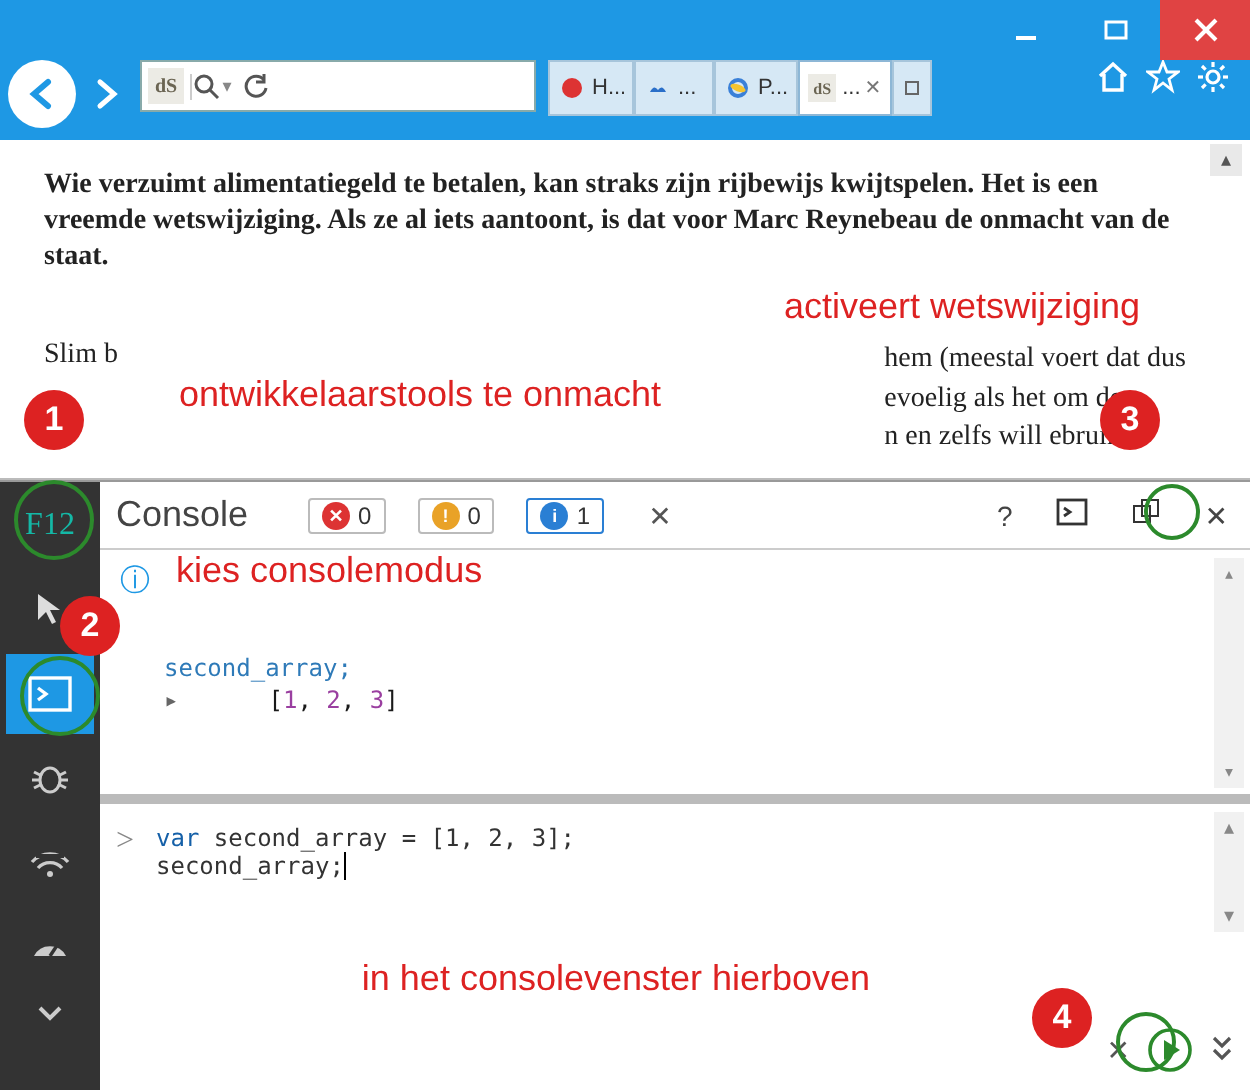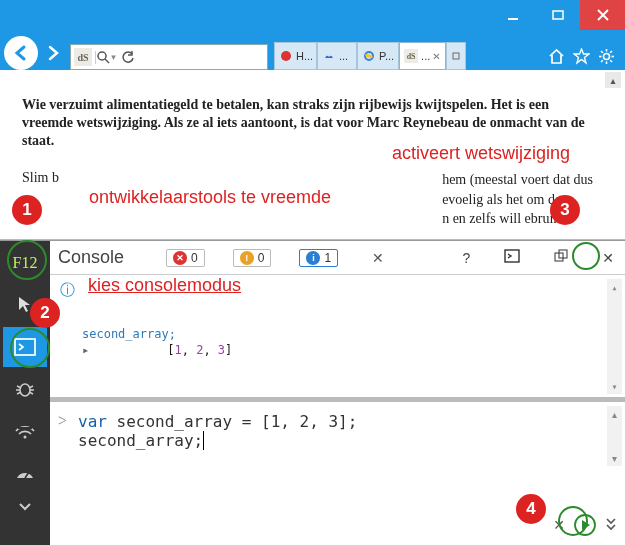--- a/index.html
+++ b/index.html
@@ -6,78 +6,78 @@
   html, body { margin:0; padding:0; font-family: "Segoe UI", Arial, sans-serif; }
   body { width:625px; height:545px; overflow:hidden; position:relative; background:#fff; }
 
   
   .titlebar { height:30px; background:#1e98e4; display:flex; justify-content:flex-end; align-items:stretch; }
   .winbtn { width:45px; display:flex; align-items:center; justify-content:center; color:#fff; font-size:15px; font-family:Arial; }
   .winbtn.close { background:#e04343; }
   .winbtn svg { }
 
   
-  .navbar { height:40px; background:#1e98e4; display:flex; align-items:flex-end; padding:0 4px; gap:2px;}
+  .navbar { height:40px; background:#1e98e4; display:flex; align-items:flex-start; padding:0 4px; gap:2px;}
   .back-btn { width:34px; height:34px; background:#fff; border-radius:50%; display:flex; align-items:center; justify-content:center; }
   .fwd-btn { width:28px; height:34px; display:flex; align-items:center; justify-content:center; }
   .addr-wrap { flex:0 0 198px; height:26px; background:#fff; display:flex; align-items:center; border:1px solid #8aa; }
   .addr-favicon { width:18px; height:18px; background:#ecebe5; margin:0 3px; display:flex; align-items:center; justify-content:center; font:bold 10px Georgia; color:#6b6553;}
   .addr-input { flex:1; border:none; font-size:12px; color:#333; padding:0; height:100%; outline:none; min-width:0;}
   .addr-icon { width:22px; display:flex; align-items:center; justify-content:center; color:#555; font-size:14px;}
   .addr-icon.search { border-left:1px solid #ccc;}
   .tabs-area { flex:1; height:28px; display:flex; align-items:stretch; margin-left:4px; gap:0;}
   .tab { background:#fff; border:1px solid #8db7d6; display:flex; align-items:center; padding:0 4px; min-width:40px; font-size:11px; color:#333; position:relative; }
   .tab.inactive { background:#d6e8f5; border-color:#a7c5db;}
   .tab .tlabel { max-width:16px; overflow:hidden; white-space:nowrap;}
   .tab .ticon { width:14px; height:14px; margin-right:3px; display:flex; align-items:center; justify-content:center;}
   .tab .tx { font-size:10px; color:#777; margin-left:2px;}
   .tab.new { min-width:18px; justify-content:center; background:#d6e8f5;}
   .nav-icons-right { display:flex; align-items:center; gap:8px; padding:0 6px;}
   .nav-icons-right .ri { color:#fff; font-size:17px; }
 
   
   .page { position:relative; height:170px; padding:14px 22px 0 22px; font-family:Georgia, serif; color:#222; border-bottom:1px solid #bbb;}
   .page .scroll-up { position:absolute; right:4px; top:2px; width:16px; height:16px; background:#e9e9e9; display:flex; align-items:center; justify-content:center; font-size:10px; color:#555;}
-  .page p.lead { font-size:14px; font-weight:bold; line-height:1.28; margin:12px 0 18px 0; }
+  .page p.lead { font-size:14px; font-weight:bold; line-height:1.28; margin:0 0 18px 0; }
   .page .frag { font-size:14px; }
 
   
   .ann { position:absolute; color:#d22; font-family:"Segoe UI", Arial, sans-serif; font-size:18px; text-align:center; line-height:1.1; pointer-events:none;}
   .badge { position:absolute; width:30px; height:30px; background:#d22; border-radius:50%; color:#fff; display:flex; align-items:center; justify-content:center; font:bold 17px Arial; z-index:50;}
   .ring { position:absolute; border:2px solid #2c8a2c; border-radius:50%; z-index:49;}
 
   
   .devtools { position:absolute; left:0; right:0; top:240px; bottom:0; display:flex; border-top:1px solid #999;}
   .dt-side { width:50px; background:#333; display:flex; flex-direction:column; align-items:center; padding-top:2px; gap:2px;}
   .dt-side .sbtn { width:44px; height:40px; display:flex; align-items:center; justify-content:center; color:#ddd; }
-  .dt-side .sbtn.f12 { font:normal 16px "Segoe UI"; color:#bef264;}
+  .dt-side .sbtn.f12 { font:normal 16px "Segoe UI"; color:#14b8a6;}
   .dt-side .sbtn.active { background:#1e98e4; color:#fff;}
   .dt-main { flex:1; background:#fff; position:relative; display:flex; flex-direction:column;}
-  .dt-header { height:34px; display:flex; align-items:center; padding:0 8px; gap:28px; border-bottom:1px solid #ccc; color:#333; font-size:15px;}
+  .dt-header { height:34px; display:flex; align-items:center; padding:0 8px; gap:16px; border-bottom:1px solid #ccc; color:#333; font-size:15px;}
   .dt-title { font-size:18px; font-weight:300; color:#444; margin-right:14px;}
   .count-badge { display:flex; align-items:center; border:1px solid #bbb; border-radius:2px; padding:1px 6px; font-size:12px; gap:4px;}
   .count-badge .ic { width:14px;height:14px; border-radius:50%; display:flex; align-items:center; justify-content:center; color:#fff; font-size:9px; font-weight:bold;}
   .dt-header .x { color:#555; font-size:14px; margin-left:6px;}
   .dt-header .spacer { flex:1;}
   .dt-header .rbtn { font-size:14px; color:#444; padding:0 3px;}
   .dt-body { flex:1; position:relative; font-family:Consolas, monospace; font-size:12px; }
   .dt-line1 { position:absolute; left:10px; top:6px; color:#1e98e4; font-size:15px;}
   .dt-accepts { position:absolute; left:256px; top:30px; color:#2f8f2f; font-family:Consolas, monospace;}
   .dt-sec { position:absolute; left:32px; top:52px; color:#2e7ab8;}
   .dt-obj-row { position:absolute; left:32px; top:68px; display:flex; align-items:center; gap:4px; color:#333;}
   .dt-obj-row .arr { color:#666;}
   .dt-obj-row .lit { color:#1a1a1a;}
-  .dt-obj-row .vals { margin-left:74px;}
+  .dt-obj-row .vals { margin-left:41px;}
   .dt-obj-row .vals .b { color:#1a1a1a;}
   .dt-obj-row .vals .n { color:#9a3fa0;}
   .dt-scroll { position:absolute; right:3px; top:4px; width:15px; bottom:3px; background:#f1f1f1;}
   .dt-scroll .s-up,.dt-scroll .s-dn{ height:16px; display:flex; align-items:center; justify-content:center; color:#888; font-size:10px;}
   .dt-scroll .s-dn{position:absolute;bottom:0;left:0;right:0;}
   .dt-input-area { position:relative; border-top:5px solid #bbb; background:#fff; height:148px;}
-  .dt-code { position:absolute; left:28px; top:10px; font-family:Consolas, monospace; font-size:16px; color:#333; white-space:pre;}
+  .dt-code { position:absolute; left:28px; top:10px; font-family:Consolas, monospace; font-size:12px; color:#333; white-space:pre;}
   .dt-code .kw { color:#1560a8;}
   .dt-code .cursor { border-right:1px solid #000; animation:none;}
   .dt-prompt { position:absolute; left:8px; top:10px; color:#888; font-family:Consolas;}
   .dt-input-scroll { position:absolute; right:3px; top:4px; width:15px; height:60px; background:#f1f1f1;}
   .dt-input-scroll .s-up,.dt-input-scroll .s-dn{height:16px;display:flex;align-items:center;justify-content:center;color:#888;font-size:10px;}
   .dt-input-scroll .s-dn{position:absolute;bottom:0;left:0;right:0;}
   .dt-run-row { position:absolute; right:8px; bottom:8px; display:flex; align-items:center; gap:8px; color:#555;}
   .dt-run-row .clear { font-size:14px;}
   .dt-run-row .play { width:24px;height:24px; display:flex; align-items:center; justify-content:center;}
   .dt-run-row .expand { font-size:13px;}
@@ -303,26 +303,26 @@
           </span>
         <span class="expand"><svg width="12" height="14">
               <path d="M2 2 L6 6 L10 2 M2 8 L6 12 L10 8" fill="none" stroke="#555" stroke-width="1.6"></path>
             </svg></span>
       </div>
     </div>
   </div>
 </div>
 
 <div class="ann" style="left:70px; top:168px; width:280px;">
-  <br><span>ontwikkelaarstools te vreemde</span>
+  <br><span>ontwikkelaarstools te onmacht</span>
 </div>
 <div class="ann" style="left:392px; top:144px;">activeert wetswijziging</div>
-<div class="ann" style="left:88px; top:276px;text-decoration:underline;">kies consolemodus</div>
+<div class="ann" style="left:88px; top:276px;">kies consolemodus</div>
 <div class="ann" style="left:98px; top:460px; width:420px;">
-  <br>
+  <br><span>in het consolevenster hierboven</span>
 </div>
 
 <div class="badge" style="left:12px; top:195px;">1</div>
 <div class="badge" style="left:30px; top:298px;">2</div>
 <div class="badge" style="left:550px; top:195px;">3</div>
 <div class="badge" style="left:516px; top:494px;">4</div>
 
 <div class="ring" style="left:7px; top:240px; width:40px; height:40px;"></div>
 <div class="ring" style="left:10px; top:328px; width:40px; height:40px;"></div>
 <div class="ring" style="left:572px; top:242px; width:28px; height:28px;"></div>

